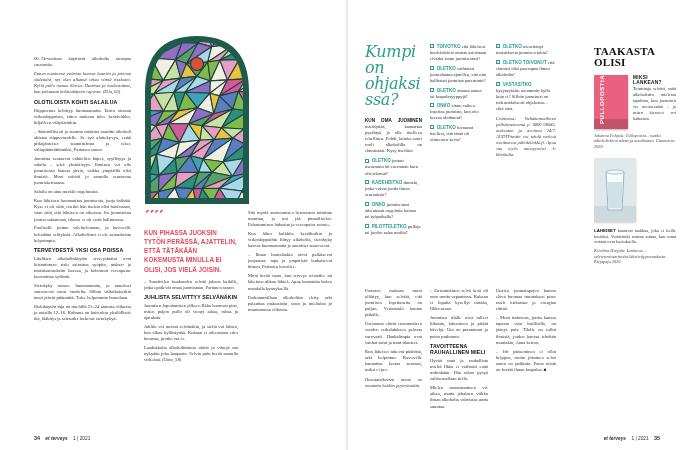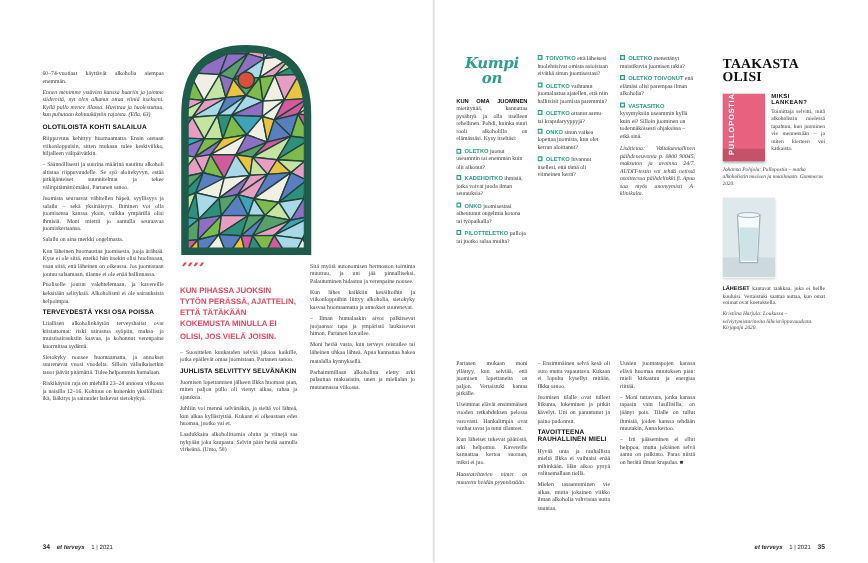--- a/index.html
+++ b/index.html
@@ -17,33 +17,33 @@
   .section-h { font-family:"Liberation Sans", sans-serif; font-weight:700; font-size:5.2px;
                letter-spacing:.15px; color:#0d0d0d; margin:3.5px 0 2.4px 0; line-height:1.2; text-align:left; }
 
   
   .pq-marks { font-family:"DejaVu Serif", serif; font-size:24px; line-height:14px;
               letter-spacing:-3px; margin-bottom:4px; }
   .pq-text { font-family:"Liberation Sans", sans-serif; font-weight:700; font-size:6.3px;
              line-height:1.45; text-align:left; }
 
   
-  .script-title { font-family:"DejaVu Serif", serif; font-style:italic; font-weight:700;
-                  font-size:12px; line-height:1.0; letter-spacing:-0.3px; margin-bottom:10px;text-align:center; }
+  .script-title { font-family:"DejaVu Serif", serif; font-style:italic; font-weight:400;
+                  font-size:16px; line-height:1.0; letter-spacing:-0.3px; margin-bottom:10px; }
   .quiz-col { font-size:4.6px; line-height:1.32; color:#323232; overflow:hidden; word-wrap:break-word; text-align:left; }
   .quiz-intro { margin-bottom:4px; text-align:justify; }
   .quiz-intro-lead { font-family:"Liberation Sans", sans-serif; font-weight:700; color:#111; }
   .quiz-item { margin:0 0 3.6px 0; }
   .quiz-lead { font-family:"Liberation Sans", sans-serif; font-weight:700; }
   .qbox { display:inline-block; width:4px; height:4px; border:1px solid; margin-right:1.5px;
           vertical-align:-0.2px; }
   .quiz-info { font-style:italic; color:#3a3a3a; margin-top:4px; text-align:justify; }
 
   
-  .sidebar { overflow:hidden; }
+  .sidebar { overflow:hidden;margin-left:16px; }
   .sb-title { font-family:"Liberation Serif", serif; font-weight:700; font-size:11px;
               line-height:1.04; letter-spacing:.2px; color:#111; margin-bottom:6px; }
   .sb-book-row { display:flex; gap:5px; margin-bottom:4px; }
   .book-cover { width:34px; height:54px; flex:0 0 auto; position:relative;
                 box-shadow:0 1px 2px rgba(0,0,0,.3); }
   .book-cover .band { position:absolute; left:0; bottom:0; width:100%; height:10px; background:rgba(0,0,0,.15); }
   .book-cover .vert { position:absolute; left:5px; top:49px; transform:rotate(-90deg);
                       transform-origin:left top; font-family:"Liberation Sans", sans-serif;
                       font-weight:700; font-size:6px; letter-spacing:.6px; color:#fff; white-space:nowrap; }
   .sb-name { font-family:"Liberation Sans", sans-serif; font-weight:700; font-size:4.8px;
@@ -279,20 +279,21 @@
     <span class="page-num">34</span>
     <span class="brand">et terveys</span>
     <span>1 | 2021</span>
   </div>
 
   <div class="gutter"></div>
 
   <section class="abs quiz-col" style="left:365px; top:44px; width:57px; height:240px;">
     <div class="script-title" style="color: rgb(46, 158, 140);">
       <div>Kumpi on</div>
+      <div>ohjaksissa?</div>
     </div>
     <p class="quiz-intro">
       <span class="quiz-intro-lead">KUN OMA JUOMINEN</span>
       <span>mietityttää, kannattaa pysähtyä ja olla itselleen rehellinen. Pohdi, kuinka suuri rooli alkoholilla on elämässäsi. Kysy itseltäsi:</span>
     </p>
     <p class="quiz-item">
       <span class="qbox" style="border-color: rgb(46, 158, 140);"></span>
       <span class="quiz-lead" style="color: rgb(46, 158, 140);">OLETKO</span>
       <span>juonut useammin tai enemmän kuin olit aikonut?</span>
     </p>

